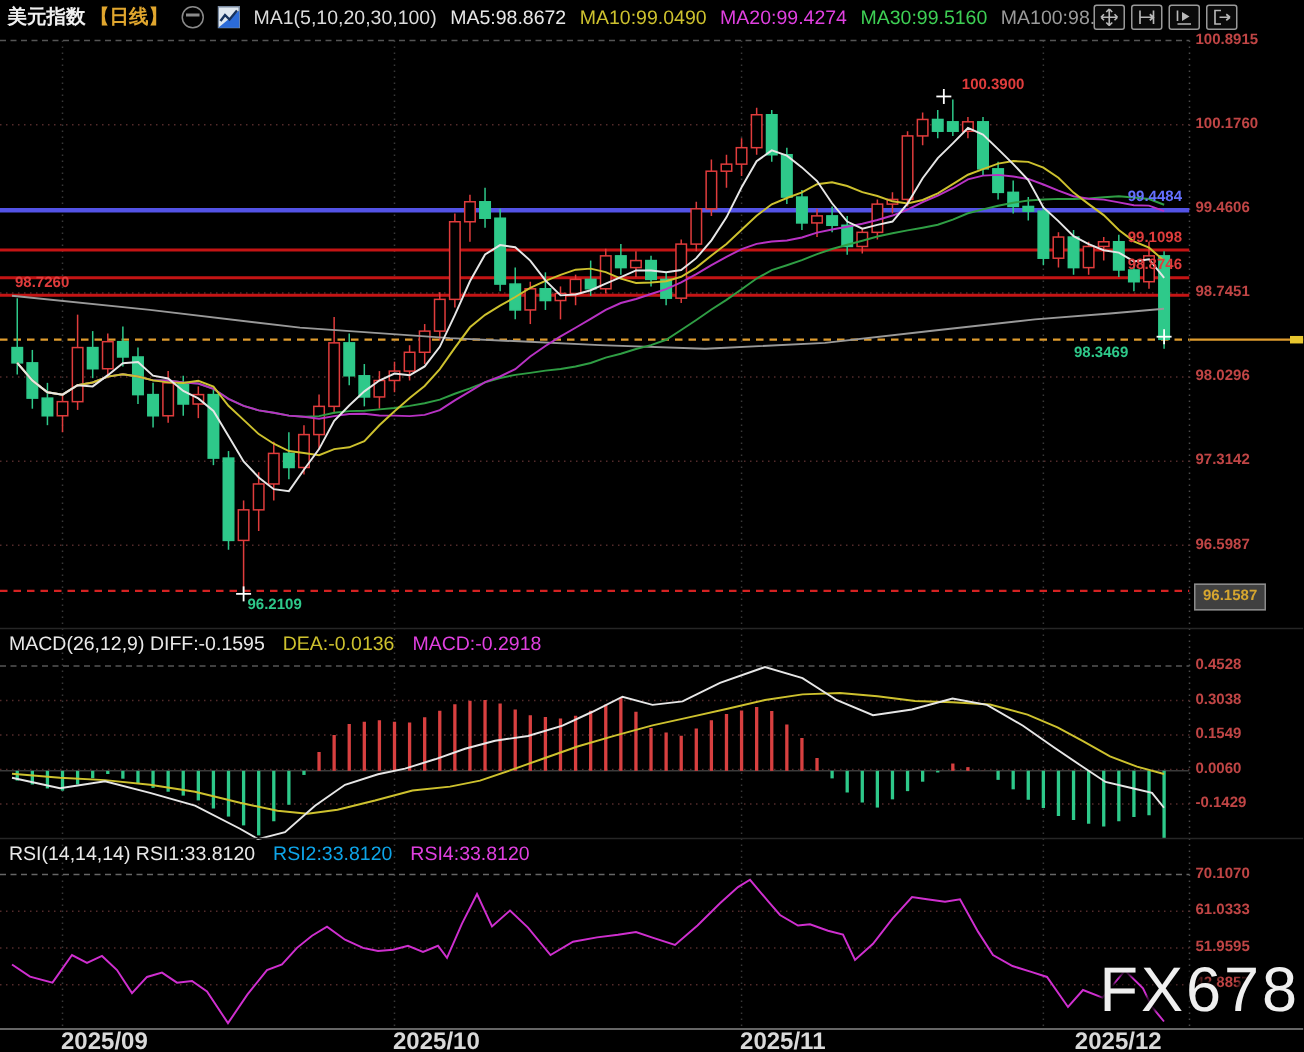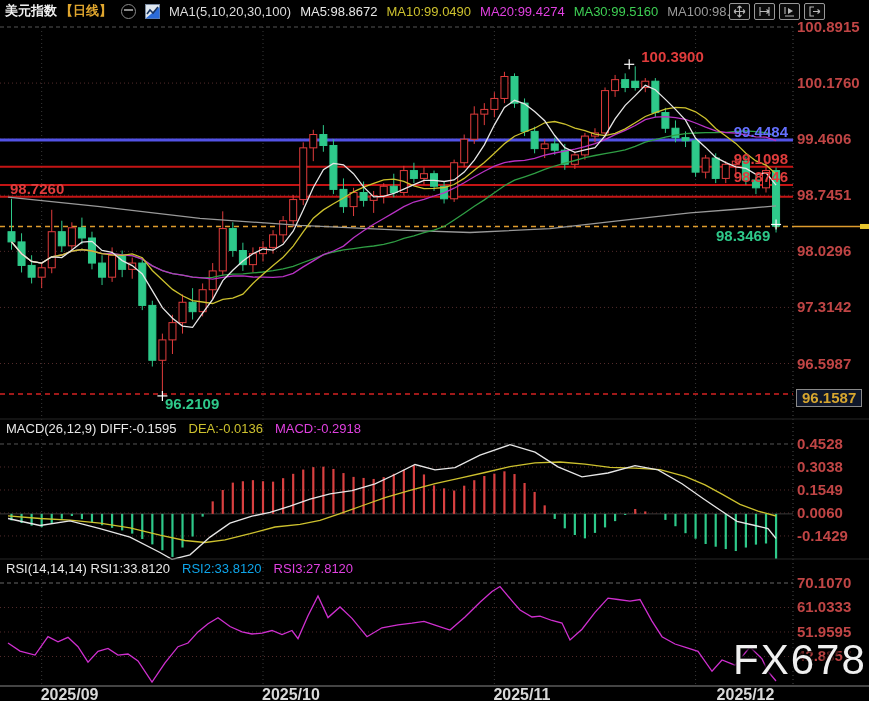--- a/index.html
+++ b/index.html
@@ -1,26 +1,26 @@
 <!DOCTYPE html>
 <html><head>
 <meta charset="utf-8">
 <style>
   html,body{margin:0;padding:0;background:#000;}
   #app{position:relative;width:869px;height:701px;background:#000;overflow:hidden;
        font-family:"Liberation Sans","DejaVu Sans",sans-serif;}
   #chart{position:absolute;left:0;top:0;}
   #labels{position:absolute;left:0;top:0;width:869px;height:701px;pointer-events:none;}
-  .lab{position:absolute;font-size:15px;font-weight:bold;line-height:14px;white-space:nowrap;color:#c04545;}
+  .lab{position:absolute;font-size:10px;font-weight:bold;line-height:14px;white-space:nowrap;color:#c04545;}
   .lab.rt{transform:translateX(-100%);}
   .lab.blue{color:#6470ff;}
   .lab.red{color:#e03c3c;}
   .lab.green{color:#2ec98a;}
   .lab.month{color:#d9d9d9;font-size:16px;}
-  .lab.boxed{border:1px solid #8a8a8a;background:#0f172a;color:#d6a62f;padding:1px 5px;}
+  .lab.boxed{border:1px solid #8a8a8a;background:#404040;color:#d6a62f;padding:1px 5px;}
   #header{position:absolute;left:0;top:0;width:869px;height:22px;display:flex;align-items:center;
           gap:9px;padding-left:5px;font-size:13px;color:#e6e6e6;}
   #header .sym{font-weight:bold;color:#f0f0f0;}
   #header .period{color:#e0a62e;font-weight:bold;}
   #header .ma1{color:#dcdcdc;}
   #header .ma5{color:#e8e8e8;}
   #header .ma10{color:#cdc12e;}
   #header .ma20{color:#e040e0;}
   #header .ma30{color:#3ecf54;}
   #header .ma100{color:#9a9a9a;}
@@ -409,18 +409,18 @@
           <path d="M6,2 h-4 v9 h4 M5,6.5 h7 M12,6.5 l-2.5,-2 M12,6.5 l-2.5,2" stroke="#b8b8b8" stroke-width="1.1" fill="none"></path>
         </svg>
   </span>
 </div>
 
 <div id="pane-macd-header">
   <span class="hsp">MACD(26,12,9) DIFF:-0.1595</span><span class="dea hsp">DEA:-0.0136</span><span class="mcd">MACD:-0.2918</span>
 </div>
 
 <div id="pane-rsi-header">
-  <span class="hsp">RSI(14,14,14) RSI1:33.8120</span><span class="rsi2 hsp">RSI2:33.8120</span><span class="rsi3">RSI3:27.8120</span>
+  <span class="hsp">RSI(14,14,14) RSI1:33.8120</span><span class="rsi2 hsp">RSI2:33.8120</span><span class="rsi3">RSI4:33.8120</span>
 </div>
 
 <div id="watermark">FX678</div>
 
 </div>
 
 </body></html>

